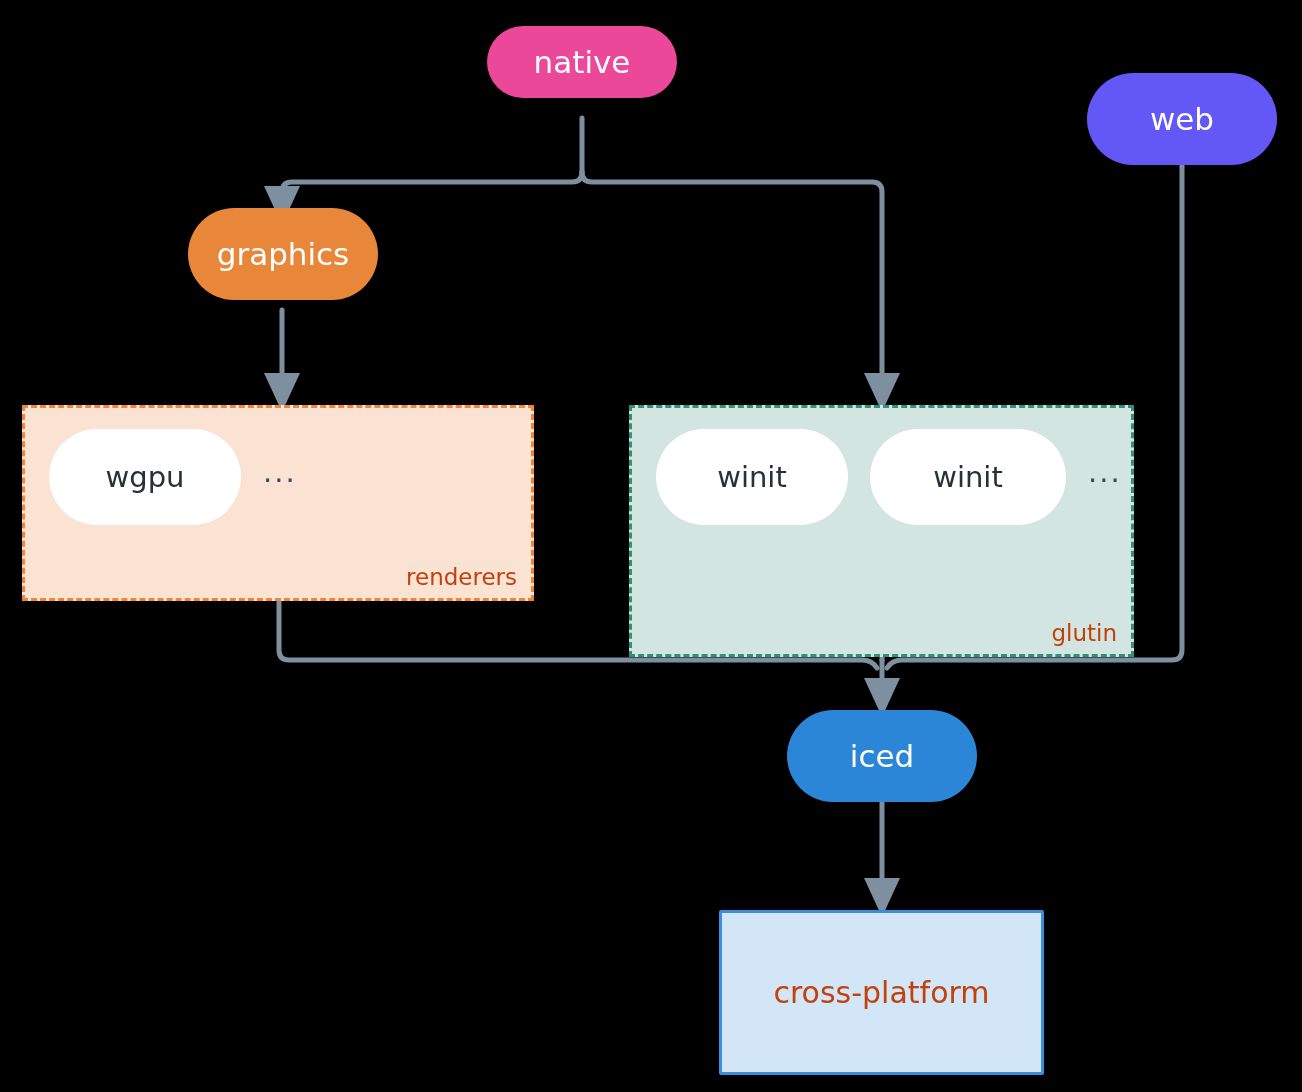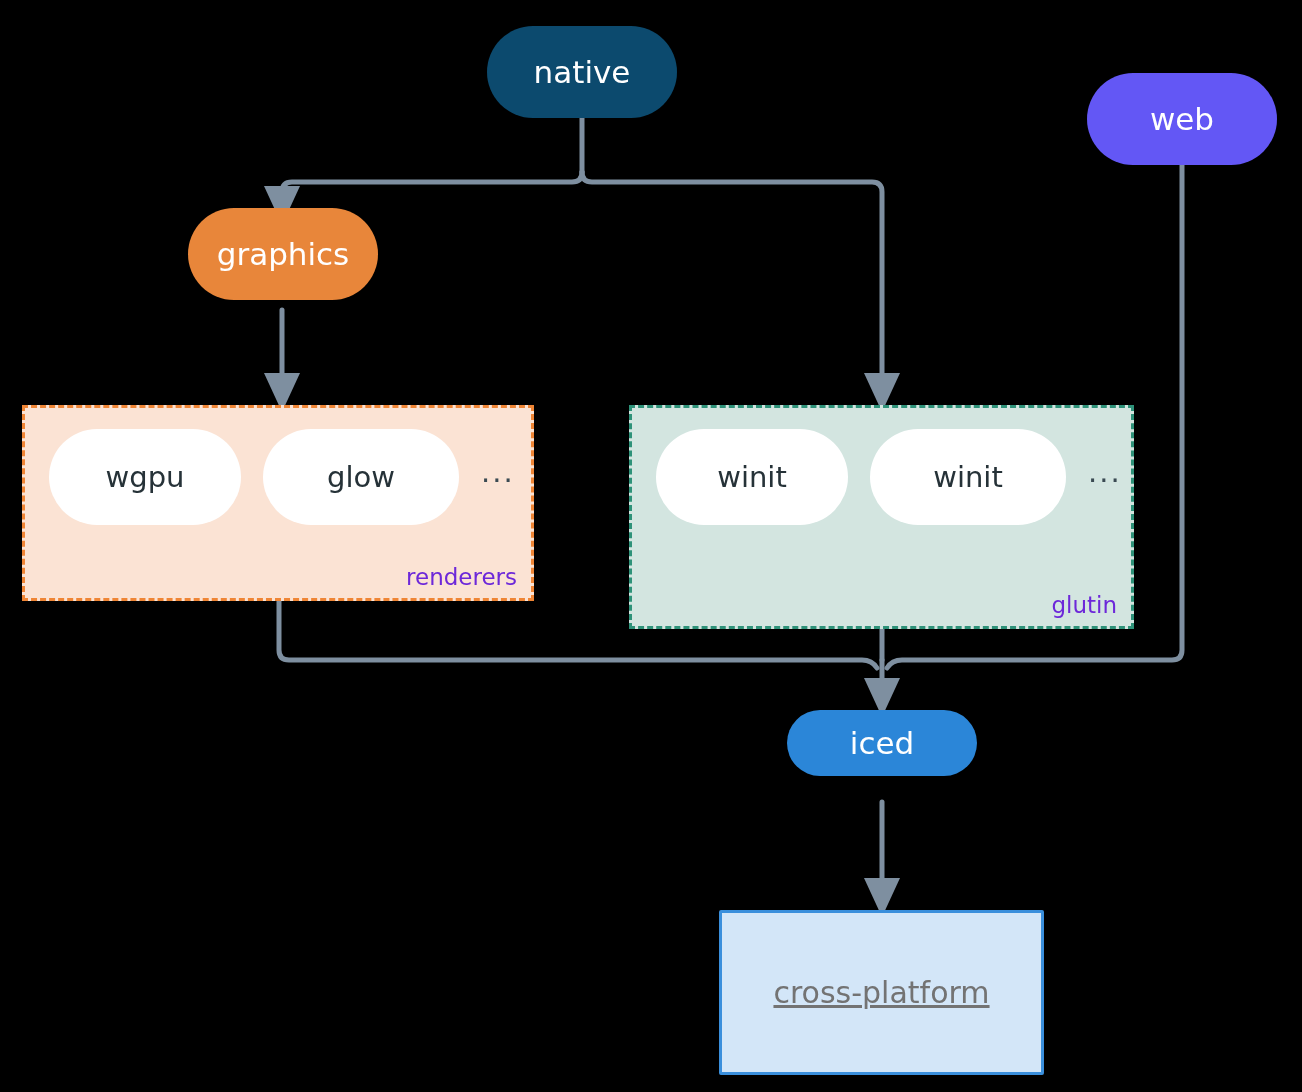--- a/index.html
+++ b/index.html
@@ -38,50 +38,50 @@
     line-height: 1.25;
   }
 
   
   .pill {
     border-radius: 999px;
     color: #ffffff;
     font-size: 31px;
   }
   .pill-native {
-    left: 487px; top: 26px; width: 190px; height: 92px;
-    background: #0c4a6e;
+    left: 487px; top: 26px; width: 190px; height: 72px;
+    background: #ec4899;
   }
   .pill-web {
     left: 1087px; top: 26px; width: 190px; height: 92px;
     background: #6357f5;
     margin-top: 47px;
   }
   .pill-graphics {
     left: 188px; top: 208px; width: 190px; height: 92px;
     background: #e8863a;
   }
   .pill-iced {
-    left: 787px; top: 710px; width: 190px; height: 66px;
+    left: 787px; top: 710px; width: 190px; height: 92px;
     background: #2b86d8;
   }
 
   
   .group {
     position: absolute;
     box-sizing: border-box;
     padding-left: 38px;
   }
   .group-renderers {
     left: 22px; top: 405px; width: 512px; height: 196px;
     background: #fbe3d4;
     border: 3px dashed #ef8535;
   }
   .group-shells {
-    left: 629px; top: 405px; width: 505px; height: 224px;
+    left: 629px; top: 405px; width: 505px; height: 252px;
     background: #d3e5e0;
     border: 3px dashed #2e9279;
   }
   .group-items {
     position: absolute;
     left: 0; top: 21px;
     display: flex;
     align-items: center;
     gap: 22px;
     padding-left: 24px;
@@ -103,33 +103,32 @@
     color: #3a4a52;
     font-size: 29px;
     letter-spacing: 2px;
     padding-bottom: 10px;
   }
   .group-label {
     position: absolute;
     right: 14px;
     bottom: 8px;
     font-size: 23px;
-    color: #6d28d9;
+    color: #c2410c;
   }
 
   
   .box-app {
     left: 719px; top: 910px; width: 325px; height: 165px;
     background: #d3e6f8;
     border: 3px solid #3a8fdc;
-    color: #737373;
+    color: #c2410c;
     font-size: 30px;
     flex-direction: column;
     border-radius: 2px;
-    text-decoration: underline;
   }
   .box-app .line { display: block; }
 </style>
 </head>
 <body>
 
 <div id="canvas">
 
   <svg id="edges" viewBox="0 0 1302 1092" width="1302" height="1092" xmlns="http://www.w3.org/2000/svg">
     <defs>
@@ -168,23 +167,20 @@
   </div>
 
   <div class="node pill pill-graphics">
     <span>graphics</span>
   </div>
 
   <div class="group group-renderers">
     <div class="group-items">
       <div class="chip chip-w1">
         <span>wgpu</span>
-      </div>
-      <div class="chip chip-w2">
-        <span>glow</span>
       </div>
       <div class="ellipsis">...</div>
     </div>
     <div class="group-label">renderers</div>
   </div>
 
   <div class="group group-shells">
     <div class="group-items">
       <div class="chip chip-w1">
         <span>winit</span>

